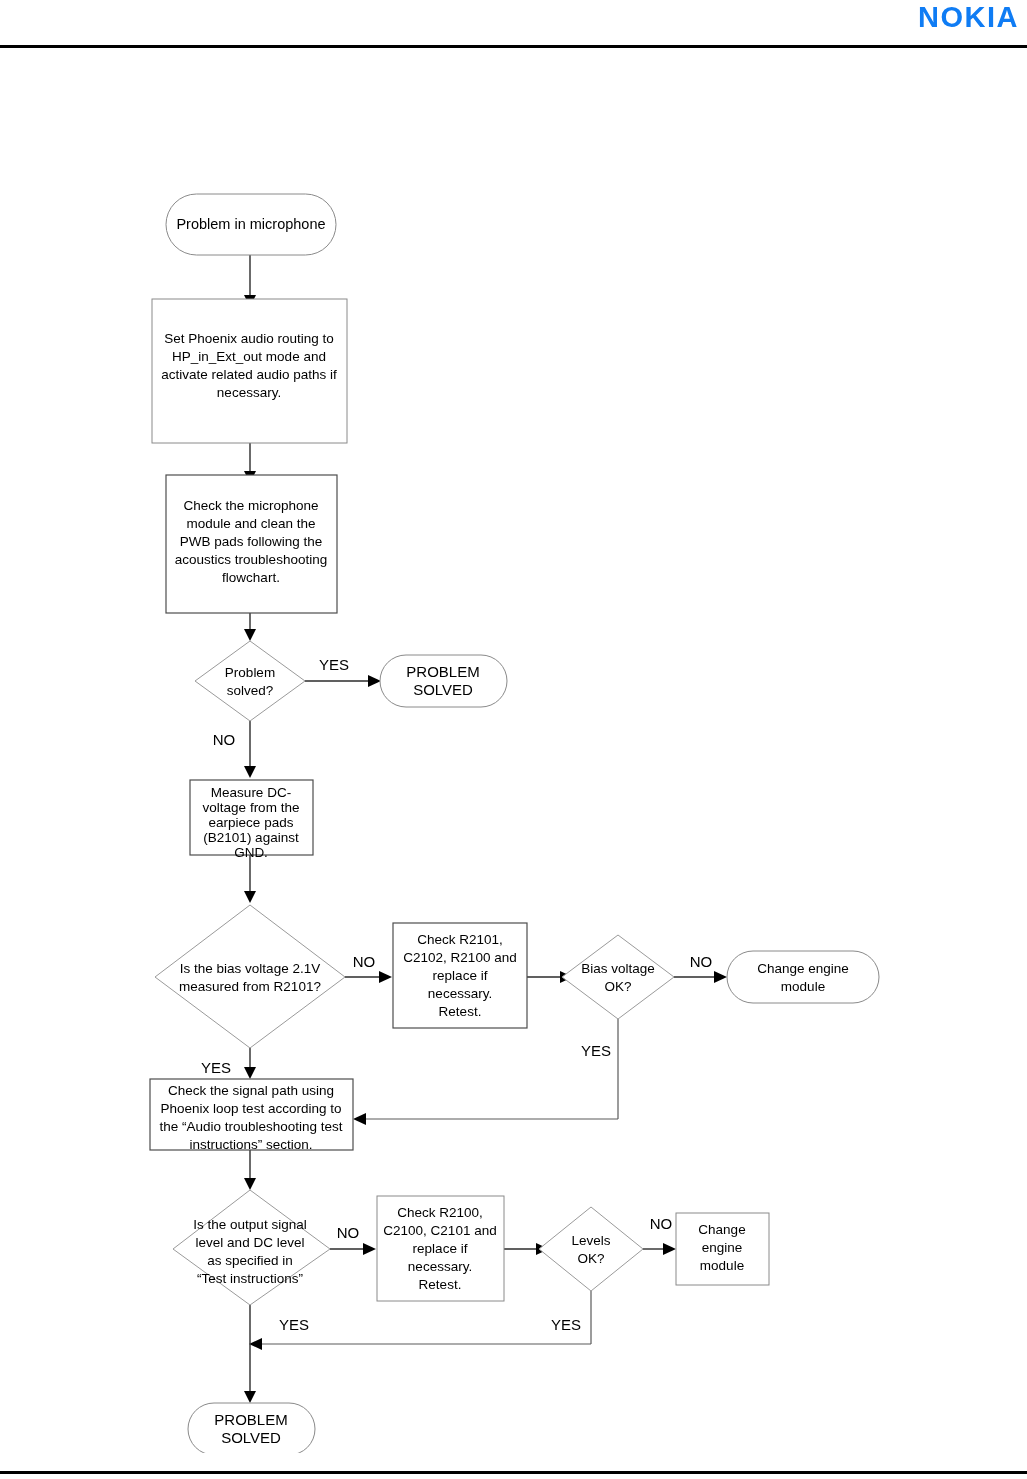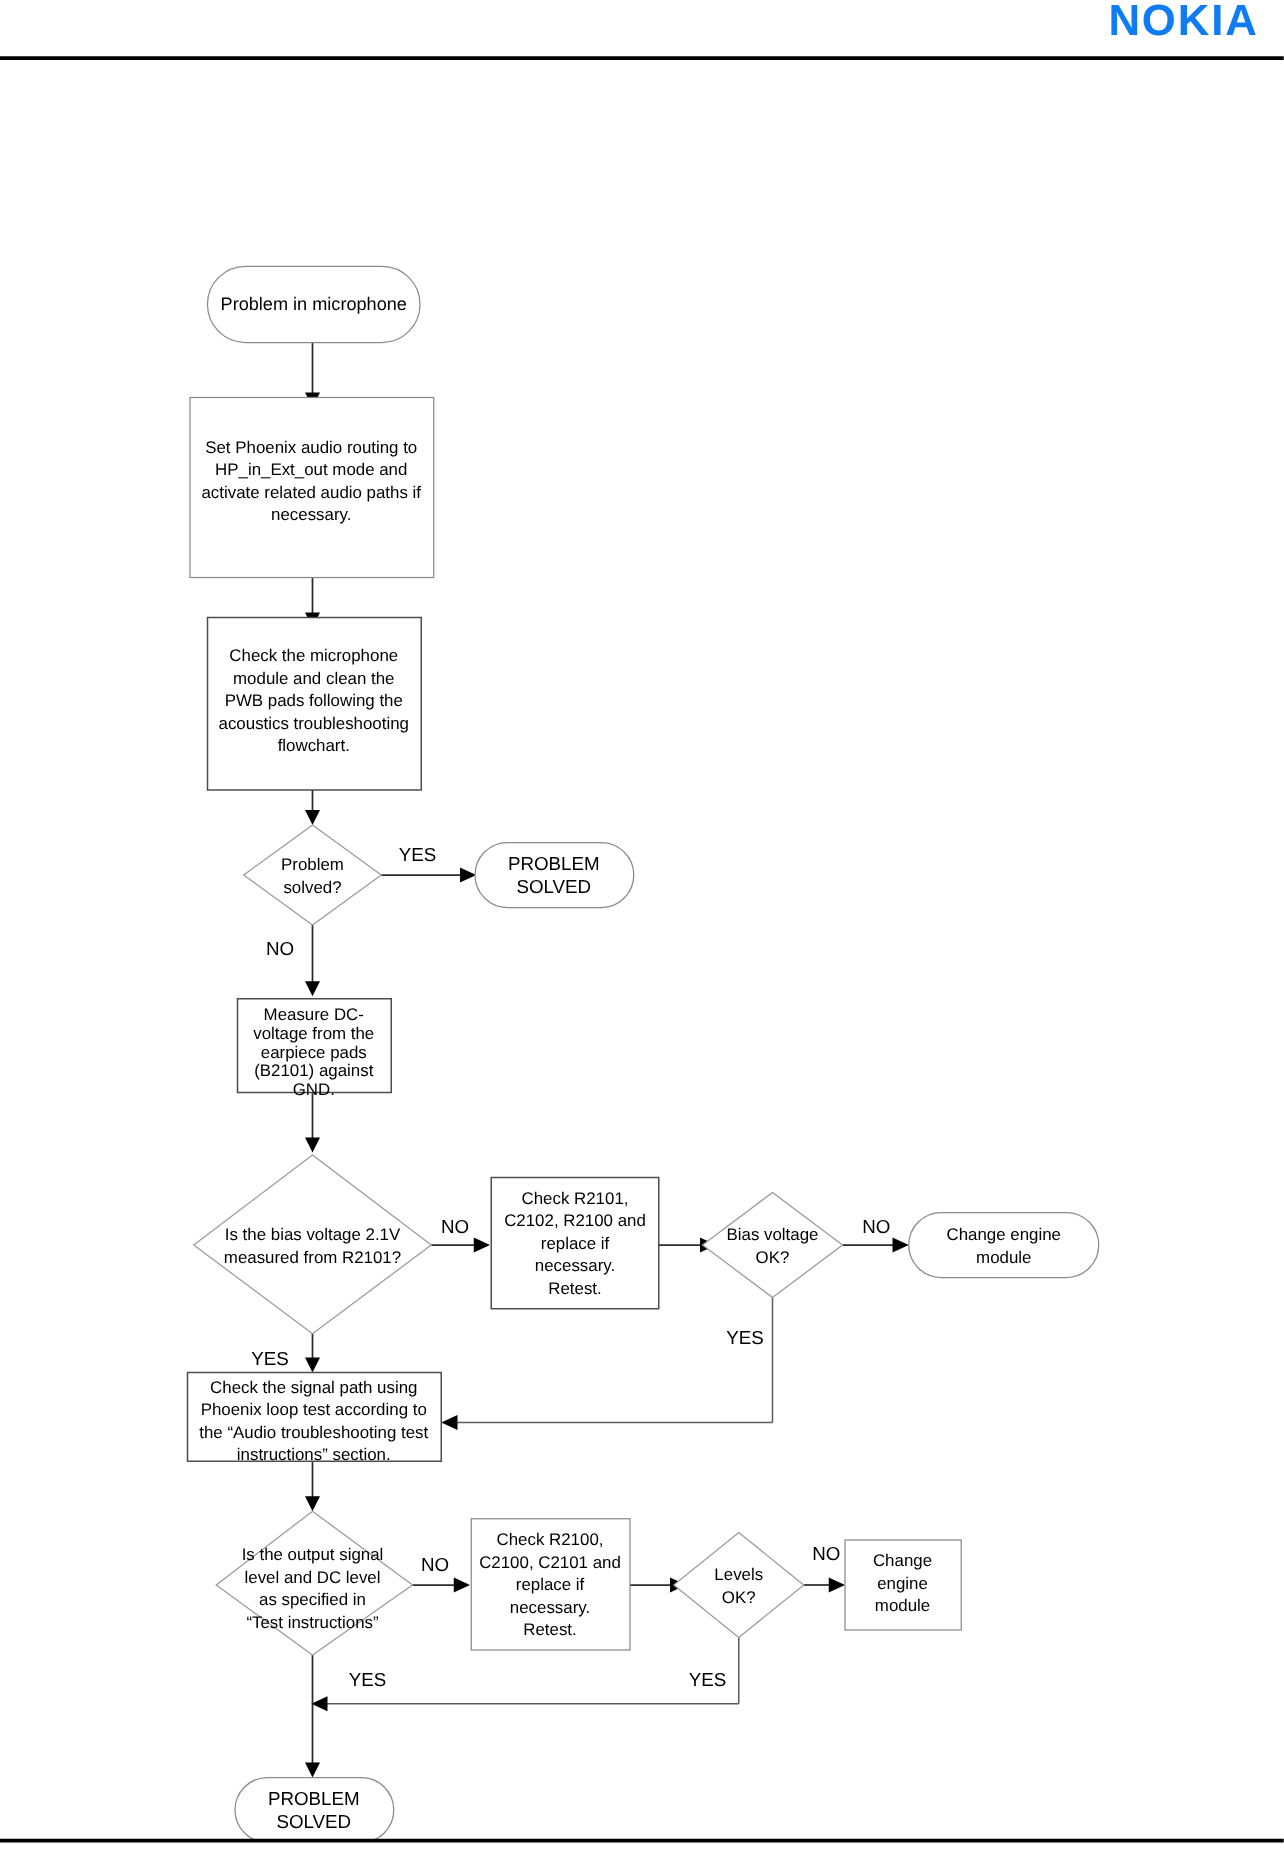--- a/index.html
+++ b/index.html
@@ -21,23 +21,23 @@
   }
   
   .header {
     position: absolute;
     top: 0; left: 0;
     width: 1027px;
     height: 50px;
   }
   .nokia-logo {
     position: absolute;
-    right: 20px;
+    right: 8px;
     top: 2px;
-    font-size: 35px;
+    font-size: 29px;
     font-weight: bold;
     letter-spacing: 1.5px;
     color: #0f7cf4;
     font-family: "Liberation Sans", sans-serif;
     line-height: 30px;
   }
   .header-rule {
     position: absolute;
     left: 0;
     top: 45px;
@@ -51,21 +51,21 @@
     left: 0;
     top: 1471px;
     width: 1027px;
     height: 3px;
     background: #000000;
   }
   
   .flow-wrap {
     position: absolute;
     left: 0;
-    top: 52px;
+    top: 33px;
     width: 926px;
     height: 1420px;
   }
   svg.flow {
     display: block;
     width: 1027px;
     height: 1420px;
   }
   .shape-box {
     fill: #ffffff;

